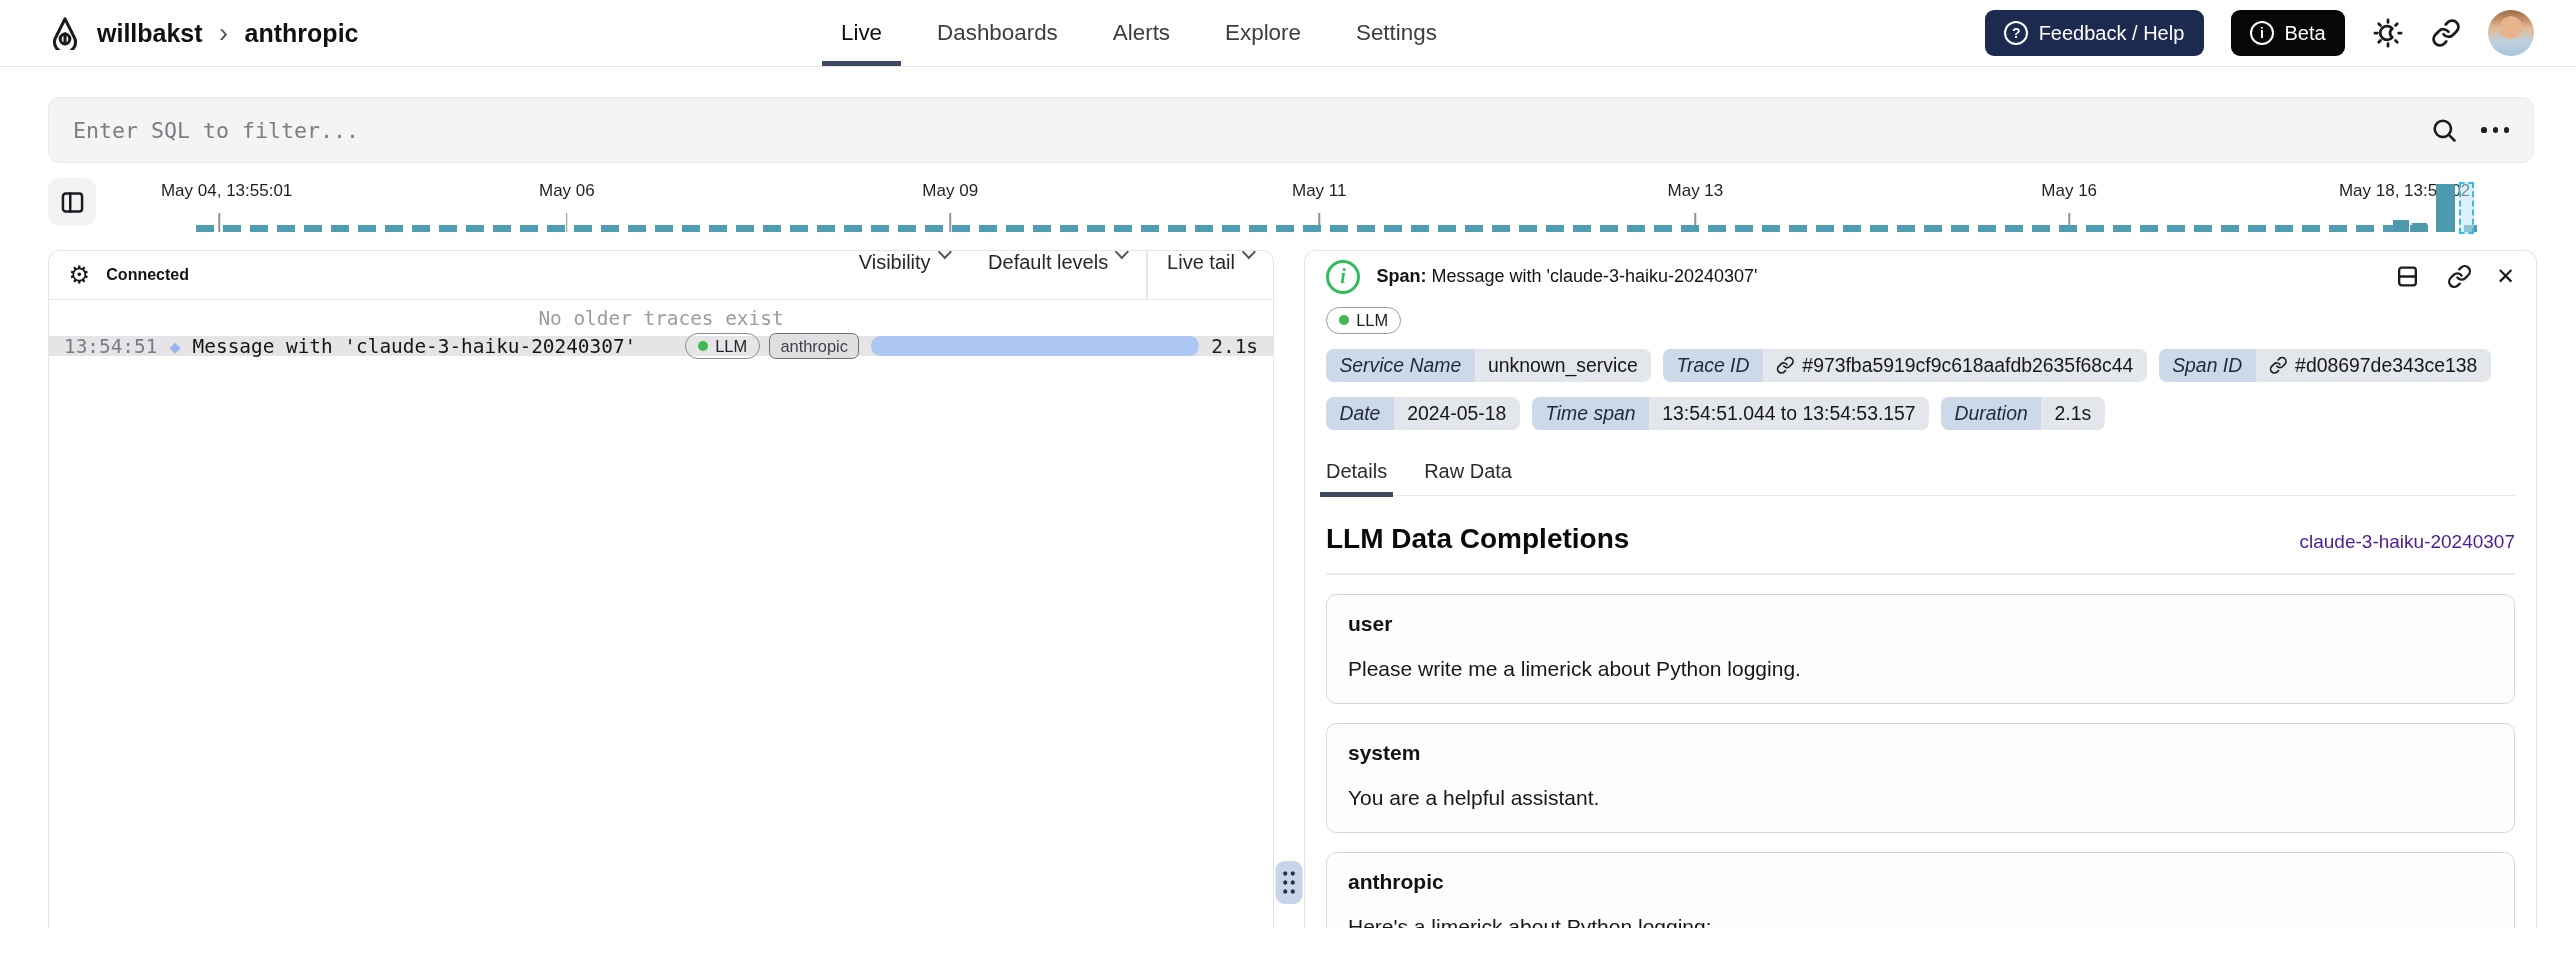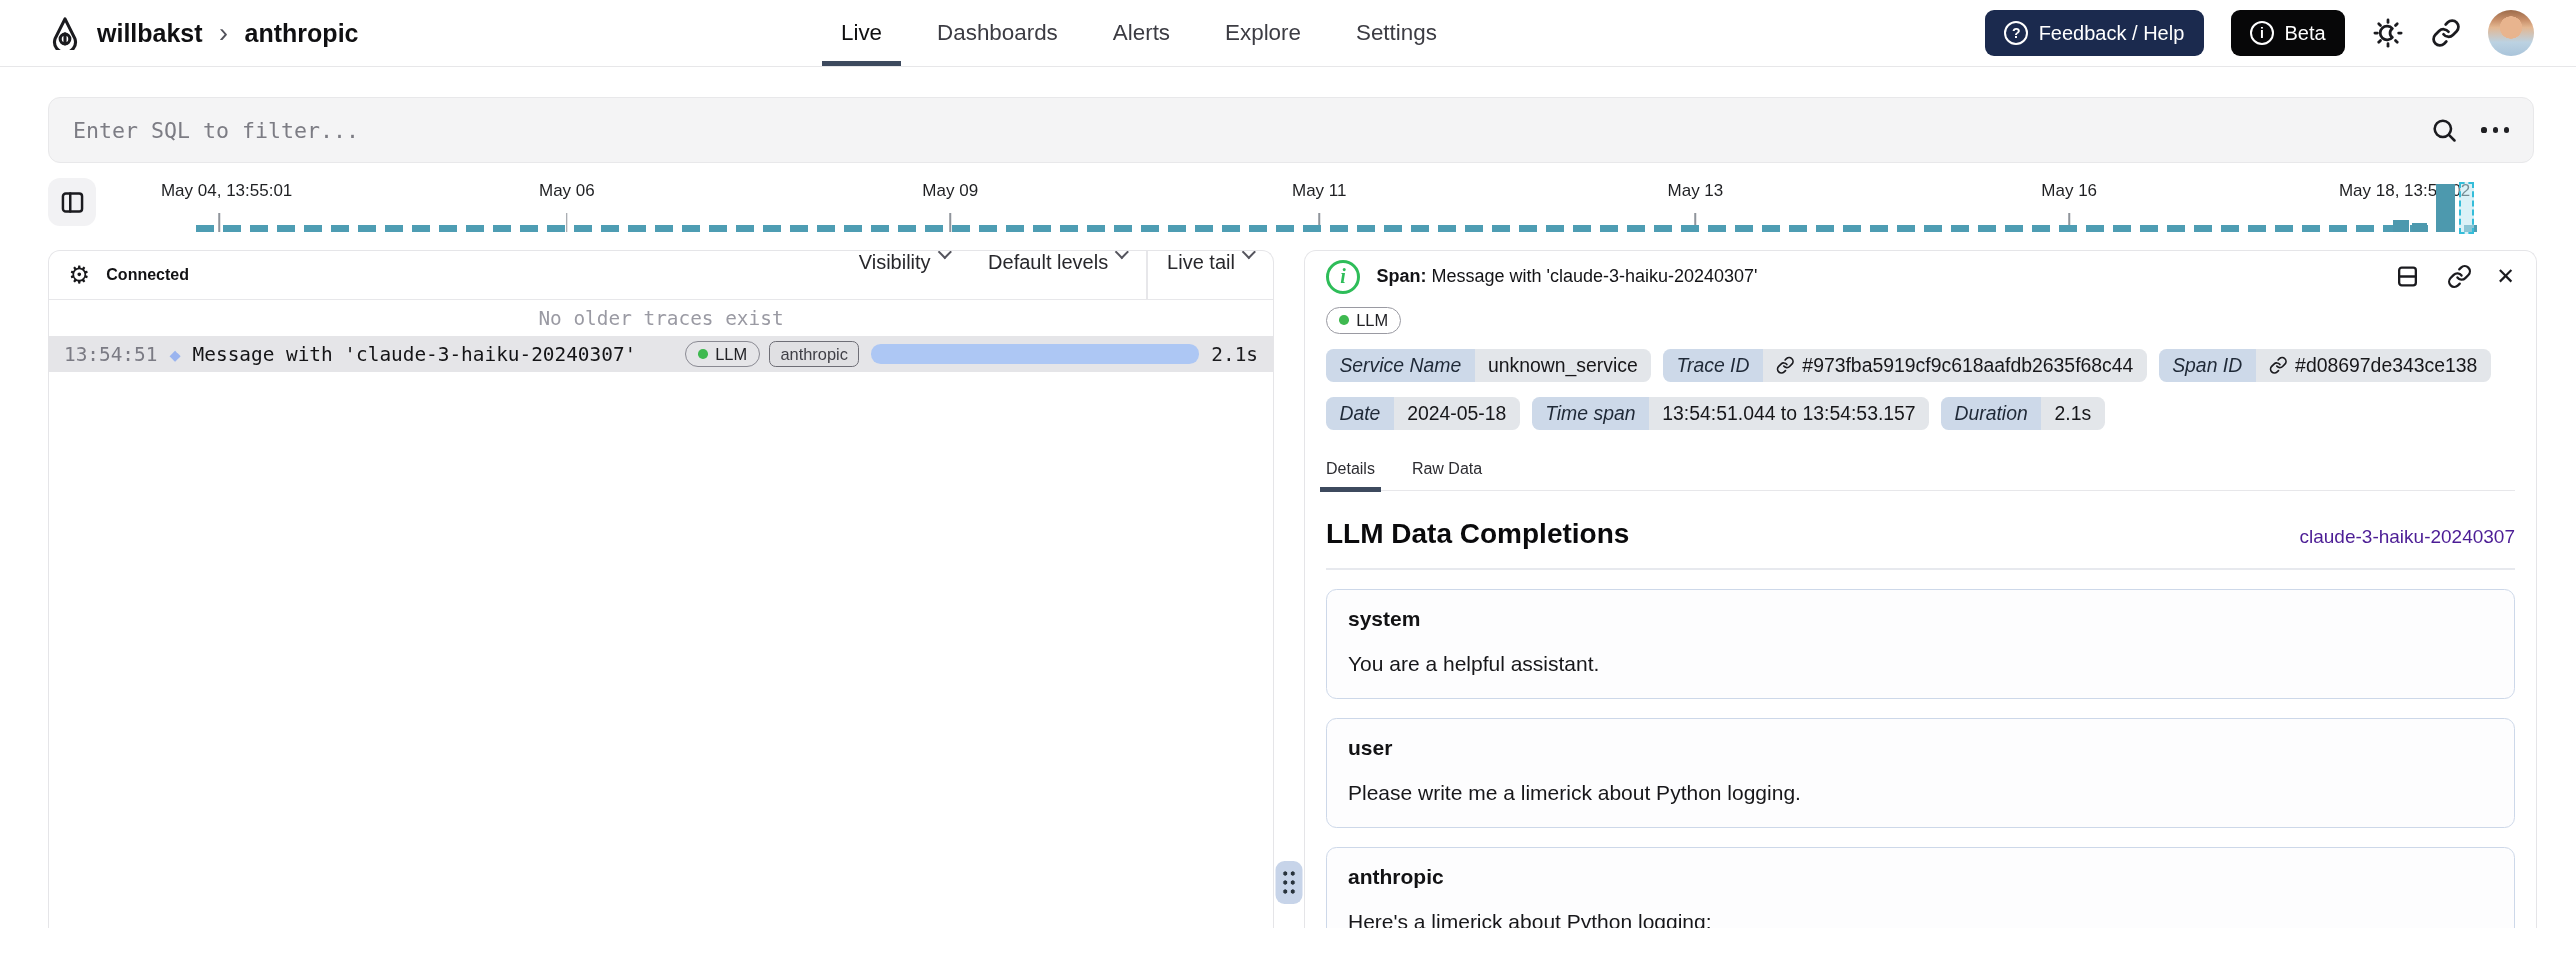--- a/index.html
+++ b/index.html
@@ -72,21 +72,21 @@
   
   .lp-head{ height:49px; display:flex; align-items:center; padding:0 0 0 19.4px; border-bottom:1.5px solid #e7e7ea; }
   .gear{ font-size:24px; color:#18181b; margin-right:16.4px; cursor:pointer; }
   .lp-status{ font-size:16px; color:#121214;font-weight:bold; }
   .lp-controls{ margin-left:auto; display:flex; align-items:center; height:100%; }
   .dd{ display:flex; align-items:flex-start; font-size:20px; color:#28282c; cursor:pointer; padding:0 19.4px; height:100%; }
   .chev{ width:9.7px; height:9.7px; border-right:2.2px solid #55555e; border-bottom:2.2px solid #55555e; transform:rotate(45deg); margin-left:9px; margin-top:-4.5px; }
   .vsep{ width:1.5px; height:100%; background:#e7e7ea; }
 
   .empty-row{ height:36px; display:flex; align-items:center; justify-content:center; font-size:19.4px; color:#9a9aa3; }
-  .trace-row{ height:36px; background:#e5e5e8; display:flex; align-items:center; padding:0 15px; font-size:19.4px; cursor:pointer; }
+  .trace-row{ height:20px; background:#e5e5e8; display:flex; align-items:center; padding:0 15px; font-size:19.4px; cursor:pointer; }
   .trace-time{ color:#7b7b84; margin-right:12px; }
   .diamond{ color:#9ab4ef; font-size:18.6px; margin-right:12px; }
   .trace-title{ color:#141416; }
   .trace-tags{ margin-left:auto; display:flex; align-items:center; gap:9px; }
   .tag-llm{ display:flex; align-items:center; gap:7.5px; border:1.5px solid #8a8a93; border-radius:745px; padding:2.2px 12px; font-size:16.4px; color:#222226; font-family:"Liberation Sans","DejaVu Sans",sans-serif; }
   .dot-green{ width:9.7px; height:9.7px; border-radius:50%; background:#3fb950; }
   .tag-plain{ border:1.5px solid #6e6e76; border-radius:6.7px; padding:2.2px 10.4px; font-size:16.4px; color:#3f3f46; background:#e0e0e3; font-family:"Liberation Sans","DejaVu Sans",sans-serif; }
   .trace-bar{ width:328px; height:19.4px; border-radius:9.7px; background:#adc7f4; margin:0 12px; }
   .trace-duration{ color:#1c1c1f; }
 
@@ -101,21 +101,21 @@
 
   .sp-body{ padding:4.5px 21px 0; }
   .llm-pill{ display:inline-flex; align-items:center; gap:7.5px; border:1.5px solid #9a9aa2; border-radius:745px; padding:3px 12px; font-size:16.4px; color:#222226; }
   .attr-row{ display:flex; gap:12px; margin-top:15px; flex-wrap:wrap; }
   .attr-pill{ display:flex; border-radius:7.5px; overflow:hidden; font-size:19.4px; }
   .attr-label{ background:#cdd9e9; font-style:italic; padding:5.2px 13.4px; color:#1f2937; display:flex; align-items:center; }
   .attr-value{ background:#e3e6ea; padding:5.2px 13.4px; color:#17171a; display:flex; align-items:center; gap:7.5px; }
   .link-glyph svg{ width:18.6px; height:18.6px; display:block; }
 
   .tabs{ margin-top:30px; border-bottom:1.5px solid #e7e7ea; display:flex; gap:37px; }
-  .tab{ padding-bottom:12px; font-size:16px; color:#2c2c31; position:relative; cursor:pointer; }
+  .tab{ padding-bottom:12px; font-size:20px; color:#2c2c31; position:relative; cursor:pointer; }
   .tab.active::after{ content:""; position:absolute; left:-6px; right:-6px; bottom:-1.5px; height:4.5px; background:#3d4a5e; }
 
   .section-head{ display:flex; align-items:baseline; justify-content:space-between; margin-top:27px; }
   .section-title{ font-size:28px; font-weight:700; color:#0a0a0c; }
   .section-model{ font-size:19px; color:#4c1d95; }
   .section-hr{ height:1.5px; background:#e7e9ee; margin-top:18px; }
 
   .msg-card{ border:1.5px solid #cdd8e9; border-radius:10.4px; padding:16.4px 21px 19.4px; background:#fdfdfe; margin-top:19.4px; }
   .msg-role{ font-weight:700; font-size:21px; color:#121214; margin-bottom:18px; }
   .msg-card p{ margin:0; font-size:21px; line-height:1.42; color:#17171a; }
@@ -355,27 +355,27 @@
         <span class="tab">Raw Data</span>
       </div>
 
       <div class="section-head">
         <span class="section-title">LLM Data Completions</span>
         <span class="section-model">claude-3-haiku-20240307</span>
       </div>
       <div class="section-hr"></div>
 
       <div class="msg-card">
+        <div class="msg-role">user</div>
+        <p>Please write me a limerick about Python logging.</p>
+      </div>
+
+      <div class="msg-card">
         <div class="msg-role">system</div>
         <p>You are a helpful assistant.</p>
-      </div>
-
-      <div class="msg-card">
-        <div class="msg-role">user</div>
-        <p>Please write me a limerick about Python logging.</p>
       </div>
 
       <div class="msg-card">
         <div class="msg-role">anthropic</div>
         <p>Here's a limerick about Python logging:</p>
 
       </div>
     </div>
   </section>
 </div>

